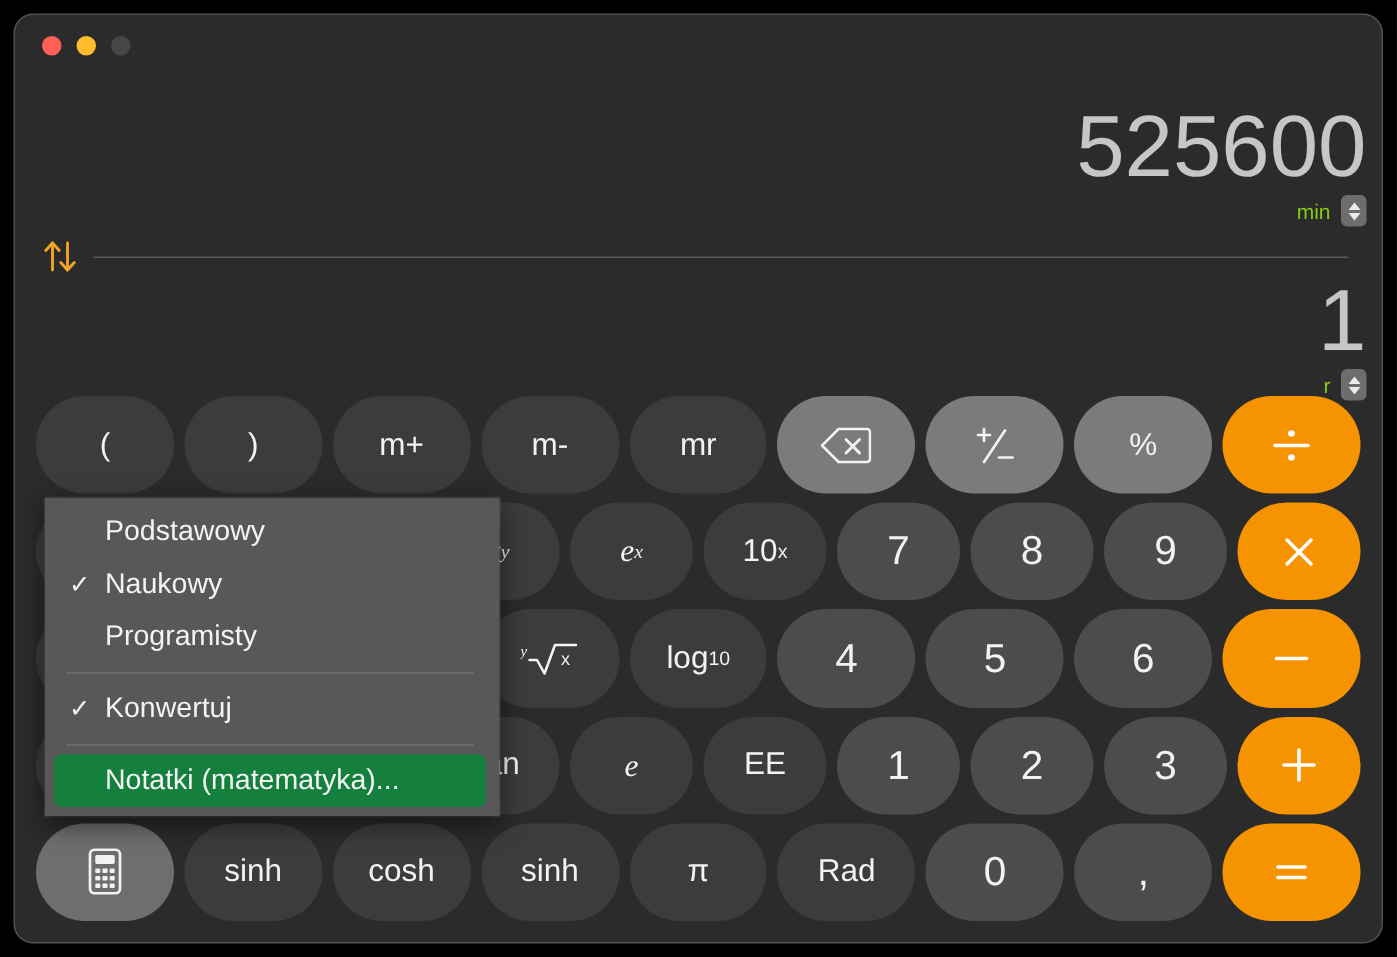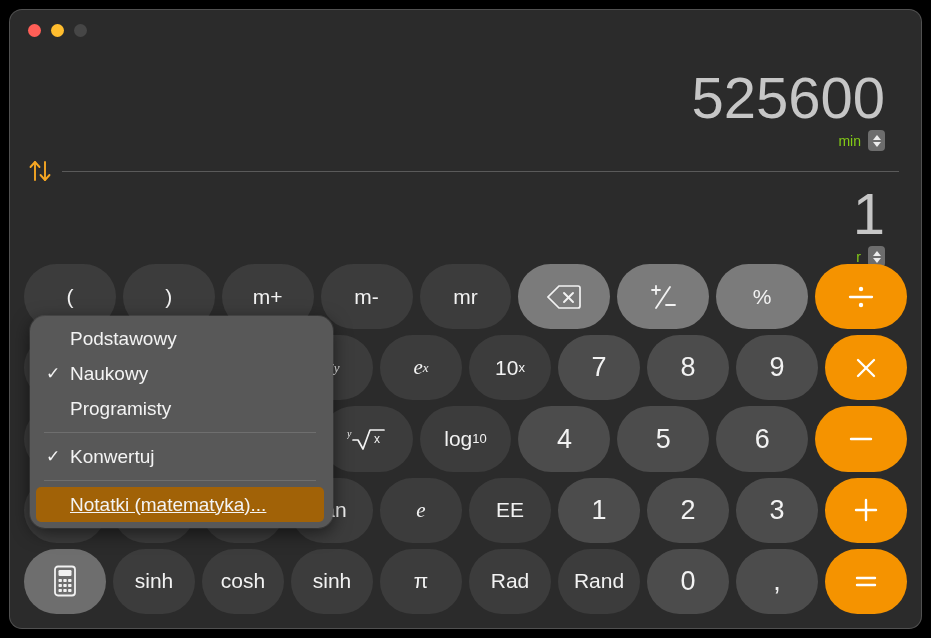--- a/index.html
+++ b/index.html
@@ -32,21 +32,21 @@
   .traffic.min    { left: 41px; background: #ffbd2e; }
   .traffic.zoom   { left: 64px; background: #464646; }
 
   
   #display {
     position: absolute; left: 0; top: 34px;
     width: 100%; height: 220px;
   }
   .result-row {
     position: absolute;
-    right: 36px;
+    right: 10px;
     text-align: right;
   }
   .result-row.top { top: 24px; }
   .result-row.bottom { top: 140px; }
   .big-number {
     font-size: 58px;
     font-weight: 300;
     color: #c6c6c6;
     letter-spacing: 0px;
     line-height: 60px;
@@ -148,24 +148,24 @@
     line-height: 0;
   }
   .key .ital { font-style: italic; font-family: "Liberation Serif", serif; }
 
   
   .icon-svg { display: block; }
 
   
   #menu {
     position: absolute;
-    left: 20px; top: 306px;
+    left: 20px; top: 322px;
     width: 303px;
     background: #585858;
-    border-radius: 15px;
+    border-radius: 1px;
     box-shadow: 0 5px 18px rgba(0,0,0,0.55), 0 0 0 1px rgba(255,255,255,0.10);
     padding: 5px 3px 6px 0;
     z-index: 50;
   }
   .menu-item {
     height: 35px;
     display: flex;
     align-items: center;
     padding: 0 10px 0 10px;
     color: #f3f3f3;
@@ -173,22 +173,21 @@
     border-radius: 5px;
     margin: 0 6px;
   }
   .menu-item .check {
     width: 24px;
     flex: 0 0 24px;
     font-size: 17px;
     color: #f3f3f3;
   }
   .menu-item.selected {
-    background: #a16207;
-    text-decoration: underline;
+    background: #15803d;
   }
   .menu-sep {
     height: 1px;
     background: #6e6e6e;
     margin: 6px 14px;
   }
 </style>
 </head>
 <body>
 
@@ -452,23 +451,20 @@
         </div>
         <div class="key fn">
           <span>sinh</span>
         </div>
         <div class="key fn">
           <span>π</span>
         </div>
         <div class="key fn">
           <span>Rad</span>
         </div>
-        <div class="key fn">
-          <span>Rand</span>
-        </div>
         <div class="key num">
           <span>0</span>
         </div>
         <div class="key num">
           <span>,</span>
         </div>
         <div class="key accent">
           <span style="display: flex; align-items: center; justify-content: center;">
             <svg class="icon-svg" width="30" height="24" viewBox="0 0 30 24">
               <g stroke="#fff" stroke-width="2.4" stroke-linecap="round">

